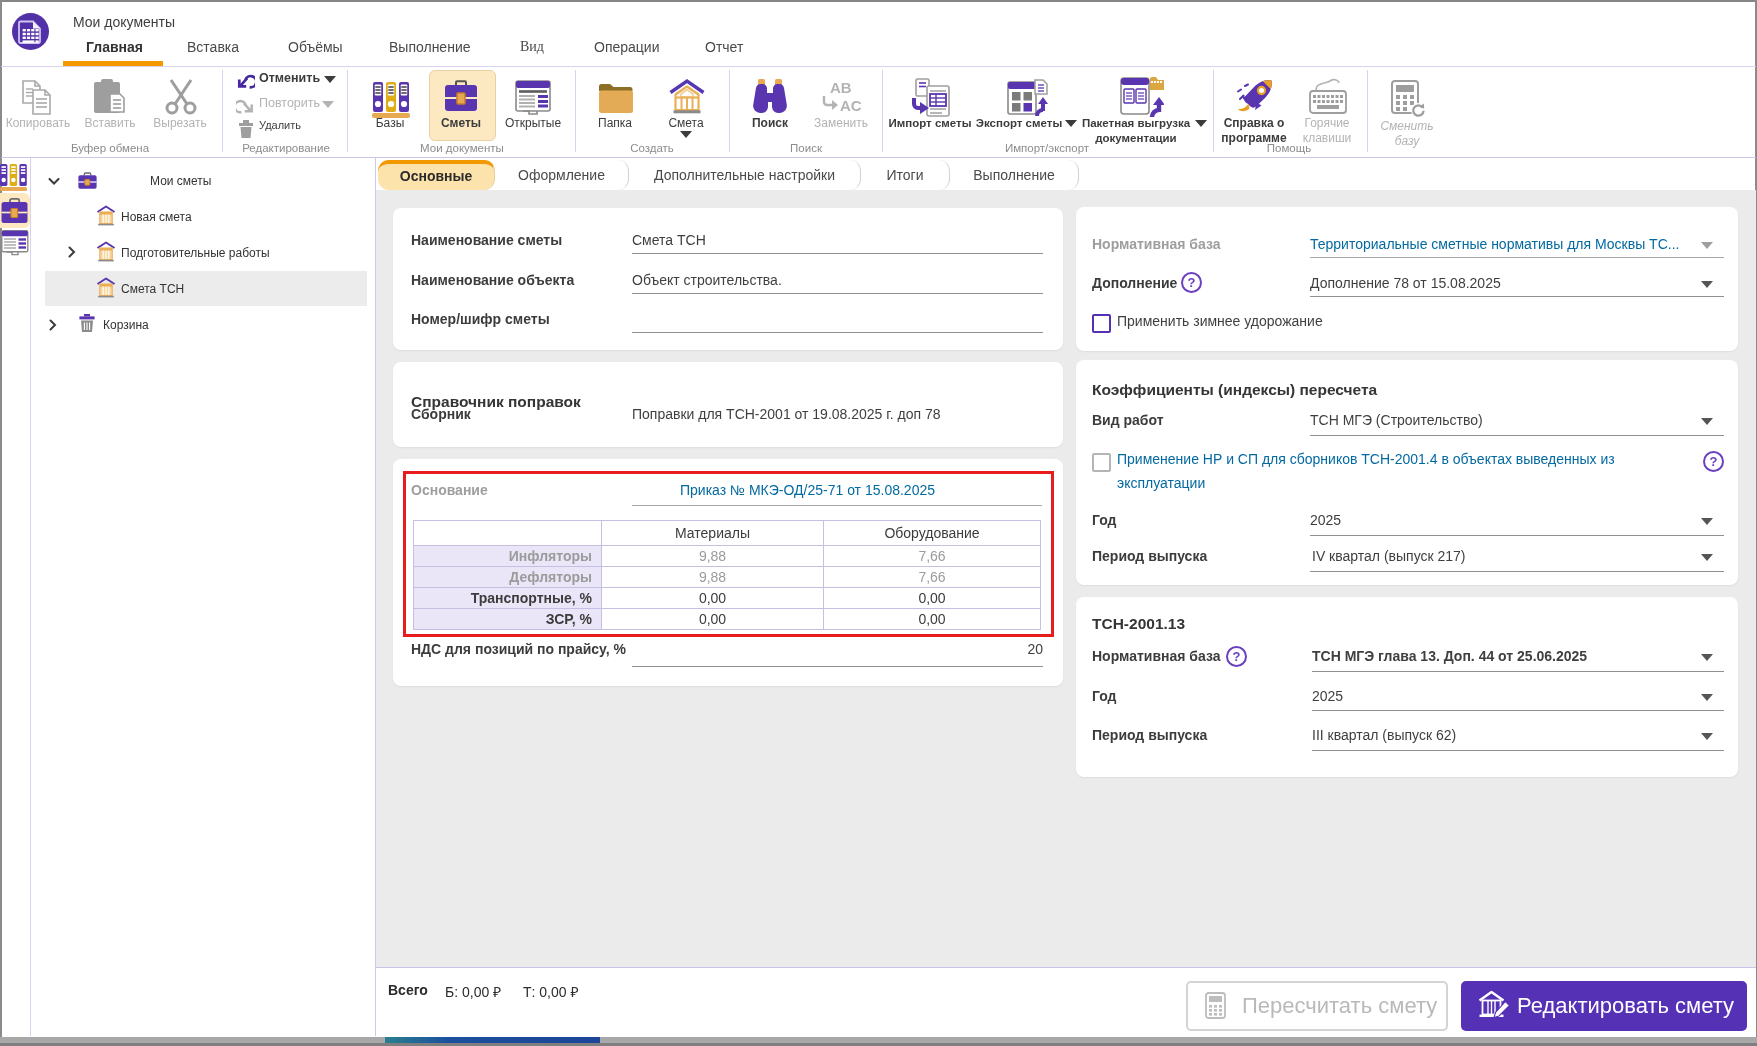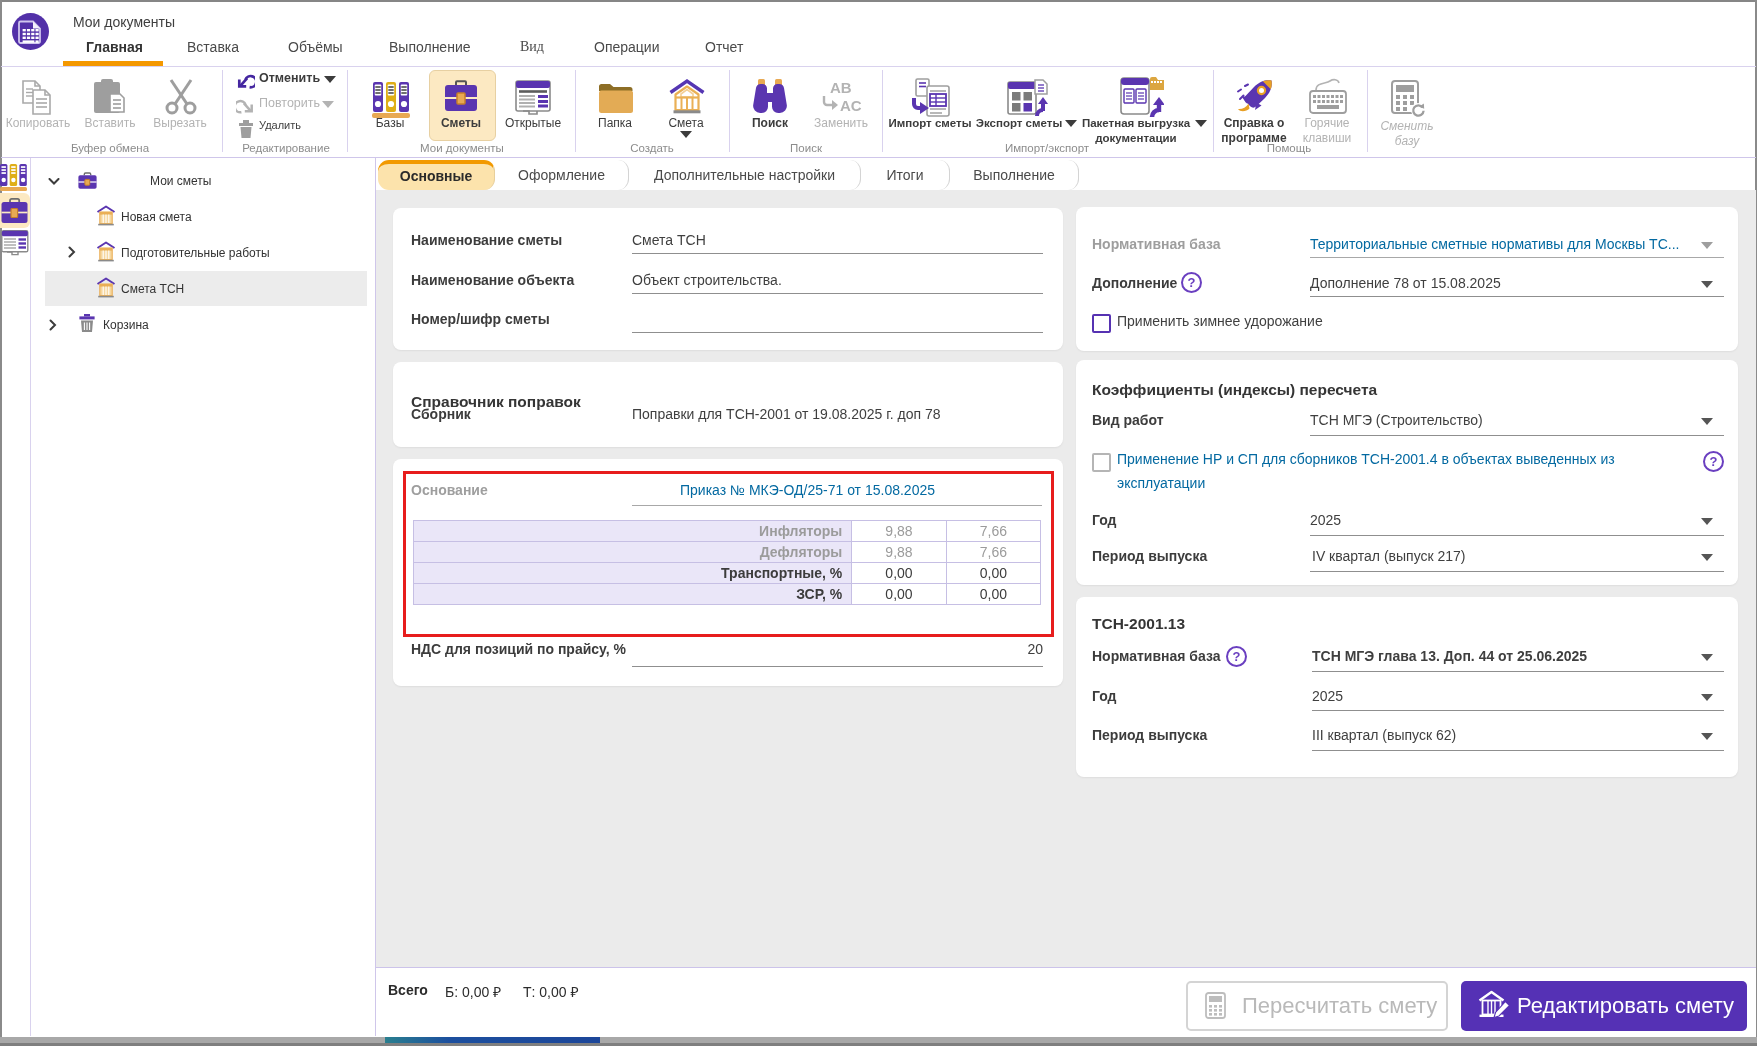--- a/index.html
+++ b/index.html
@@ -530,20 +530,25 @@
 <div class="flabel" style="left:411px;top:406px;">Сборник</div>
 <div class="fval" style="left:632px;top:406px;">Поправки для ТСН-2001 от 19.08.2025 г. доп 78</div>
 
 <div class="card" style="left:393px;top:459px;width:670px;height:227px;"></div>
 <div class="abs" style="left:403px;top:471px;width:645px;height:160px;border:3px solid #e71d1d;"></div>
 <div class="flabel grey" style="left:411px;top:482px;">Основание</div>
 <div class="fval grey" style="left:632px;top:482px;margin-left:48px;">Приказ № МКЭ-ОД/25-71 от 15.08.2025</div>
 <div class="uline grey" style="left:632px;top:505px;width:410px;"></div>
 <table id="ktable" style="position:absolute;left:413px;top:520px;width:628px;border-collapse:collapse;font-size:14px;">
  <tbody>
+        <tr style="height:25px;">
+          <td style="width:187px;border-bottom:1px solid #c6bfe4;"></td>
+          <td style="width:221px;" class="tc">Материалы</td>
+          <td class="tc">Оборудование</td>
+        </tr>
  <tr class="r">
           <td class="tl grey2">Инфляторы</td>
           <td class="tc grey2">9,88</td>
           <td class="tc grey2">7,66</td>
         </tr>
  <tr class="r">
           <td class="tl grey2">Дефляторы</td>
           <td class="tc grey2">9,88</td>
           <td class="tc grey2">7,66</td>
         </tr>

